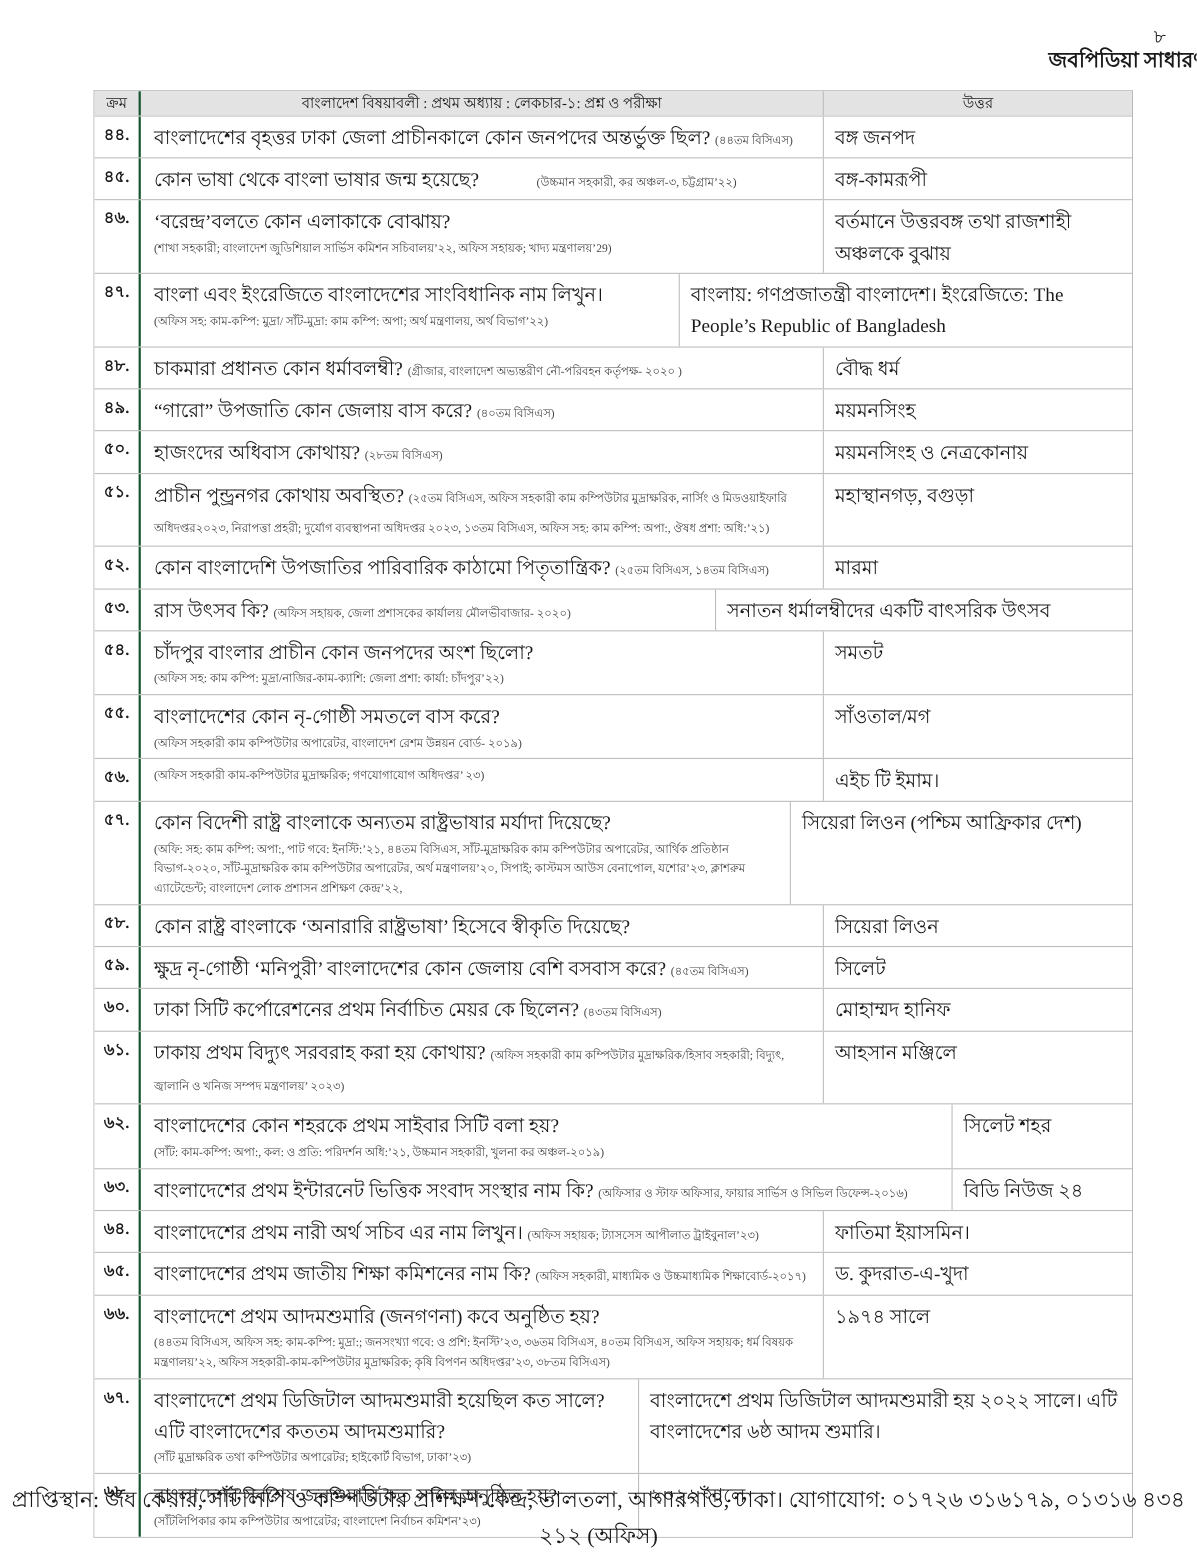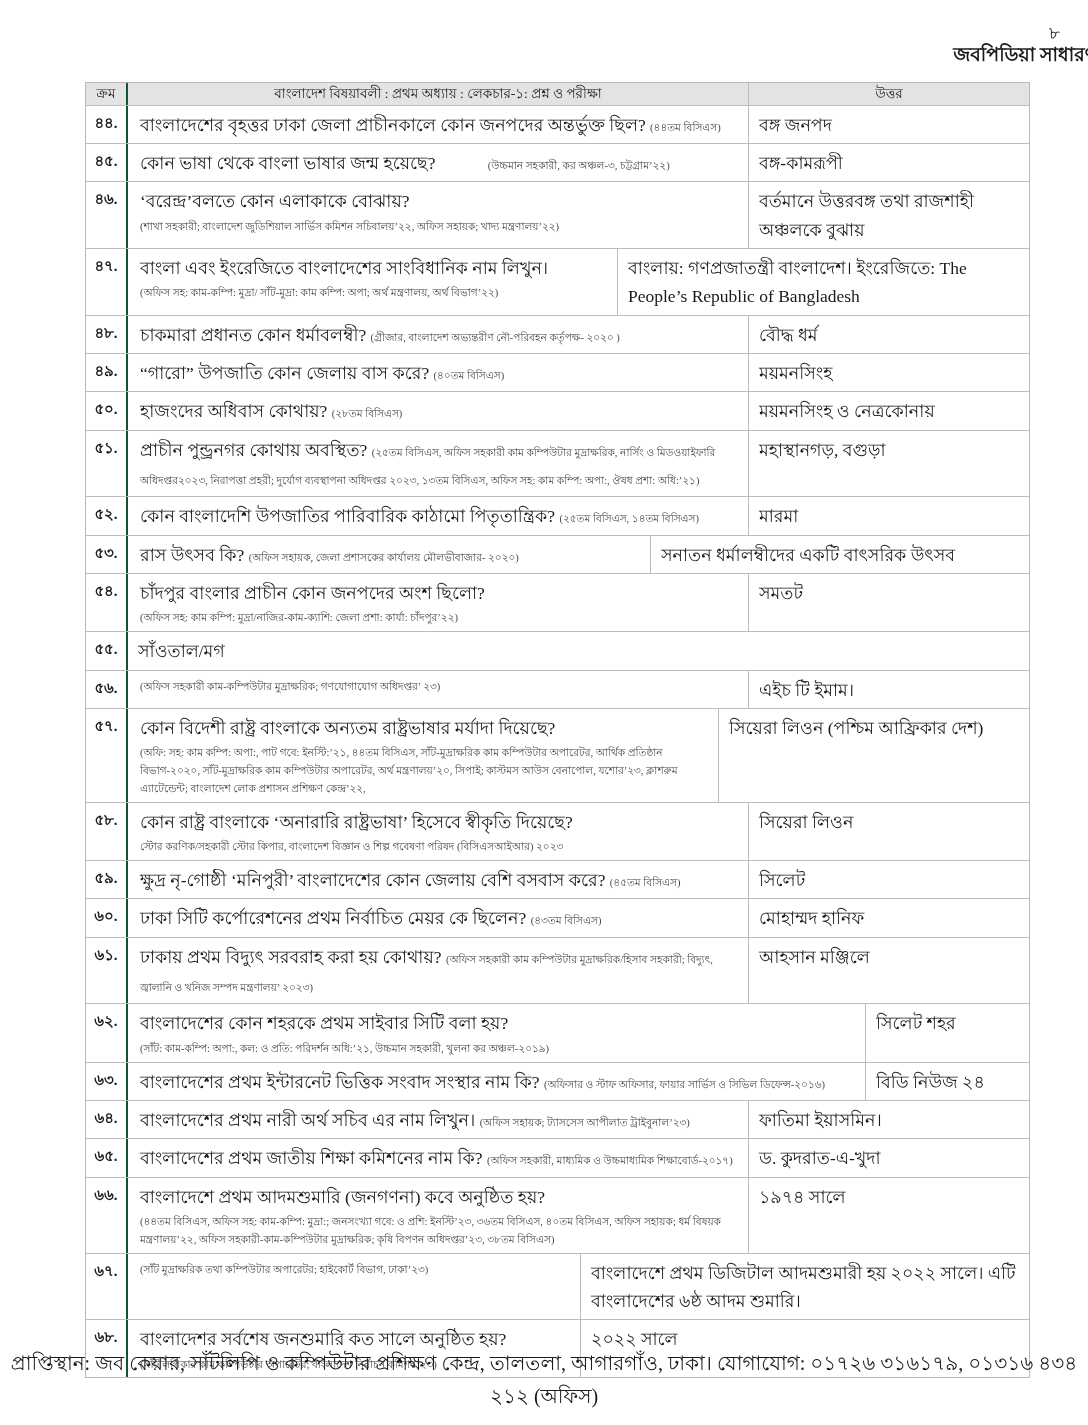--- a/index.html
+++ b/index.html
@@ -59,21 +59,21 @@
         <div class="cell cell-q" style="width: 621px; flex-basis: 621px;"><div class="qtext" style="display: inline;">বাংলাদেশের বৃহত্তর ঢাকা জেলা প্রাচীনকালে কোন জনপদের অন্তর্ভুক্ত ছিল?</div> <div class="ref" style="display: inline;">(৪৪তম বিসিএস)</div></div>
         <div class="cell cell-a"><div class="atext" style="display: inline;">বঙ্গ জনপদ</div></div>
       </div>
       <div class="trow">
         <div class="cell cell-serial">৪৫.</div>
         <div class="cell cell-q" style="width: 621px; flex-basis: 621px;"><div class="qtext" style="display: inline;">কোন ভাষা থেকে বাংলা ভাষার জন্ম হয়েছে?</div> <div class="ref" style="display: inline; padding-left: 48px;">(উচ্চমান সহকারী, কর অঞ্চল-৩, চট্টগ্রাম’২২)</div></div>
         <div class="cell cell-a"><div class="atext" style="display: inline;">বঙ্গ-কামরূপী</div></div>
       </div>
       <div class="trow">
         <div class="cell cell-serial">৪৬.</div>
-        <div class="cell cell-q" style="width: 621px; flex-basis: 621px;"><div class="qtext" style="display: inline;">‘বরেন্দ্র’বলতে কোন এলাকাকে বোঝায়?</div><div class="ref block">(শাখা সহকারী; বাংলাদেশ জুডিশিয়াল সার্ভিস কমিশন সচিবালয়’২২, অফিস সহায়ক; খাদ্য মন্ত্রণালয়’২২)</div></div>
+        <div class="cell cell-q" style="width: 621px; flex-basis: 621px;"><div class="qtext" style="display: inline;">‘বরেন্দ্র’বলতে কোন এলাকাকে বোঝায়?</div><div class="ref block">(শাখা সহকারী; বাংলাদেশ জুডিশিয়াল সার্ভিস কমিশন সচিবালয়’২২, অফিস সহায়ক; খাদ্য মন্ত্রণালয়’29)</div></div>
         <div class="cell cell-a"><div class="atext" style="display: inline;">বর্তমানে উত্তরবঙ্গ তথা রাজশাহী অঞ্চলকে বুঝায়</div></div>
       </div>
       <div class="trow">
         <div class="cell cell-serial">৪৭.</div>
         <div class="cell cell-q" style="width: 490px; flex-basis: 490px;"><div class="qtext" style="display: inline;">বাংলা এবং ইংরেজিতে বাংলাদেশের সাংবিধানিক নাম লিখুন।</div><div class="ref block">(অফিস সহ: কাম-কম্পি: মুদ্রা/ সাঁট-মুদ্রা: কাম কম্পি: অপা; অর্থ মন্ত্রণালয়, অর্থ বিভাগ’২২)</div></div>
         <div class="cell cell-a"><div class="atext" style="display: inline;">বাংলায়: গণপ্রজাতন্ত্রী বাংলাদেশ। ইংরেজিতে: The People’s Republic of Bangladesh</div></div>
       </div>
       <div class="trow">
         <div class="cell cell-serial">৪৮.</div>
         <div class="cell cell-q" style="width: 621px; flex-basis: 621px;"><div class="qtext" style="display: inline;">চাকমারা প্রধানত কোন ধর্মাবলম্বী?</div> <div class="ref" style="display: inline;">(গ্রীজার, বাংলাদেশ অভ্যন্তরীণ নৌ-পরিবহন কর্তৃপক্ষ- ২০২০ )</div></div>
@@ -104,35 +104,36 @@
         <div class="cell cell-q" style="width: 523px; flex-basis: 523px;"><div class="qtext" style="display: inline;">রাস উৎসব কি?</div> <div class="ref" style="display: inline;">(অফিস সহায়ক, জেলা প্রশাসকের কার্যালয় মৌলভীবাজার- ২০২০)</div></div>
         <div class="cell cell-a"><div class="atext" style="display: inline;">সনাতন ধর্মালম্বীদের একটি বাৎসরিক উৎসব</div></div>
       </div>
       <div class="trow">
         <div class="cell cell-serial">৫৪.</div>
         <div class="cell cell-q" style="width: 621px; flex-basis: 621px;"><div class="qtext" style="display: inline;">চাঁদপুর বাংলার প্রাচীন কোন জনপদের অংশ ছিলো?</div><div class="ref block">(অফিস সহ: কাম কম্পি: মুদ্রা/নাজির-কাম-ক্যাশি: জেলা প্রশা: কার্যা: চাঁদপুর’২২)</div></div>
         <div class="cell cell-a"><div class="atext" style="display: inline;">সমতট</div></div>
       </div>
       <div class="trow">
         <div class="cell cell-serial">৫৫.</div>
+        <div class="cell cell-q" style="width: 621px; flex-basis: 621px;"><div class="qtext" style="display: inline;">বাংলাদেশের কোন নৃ-গোষ্ঠী সমতলে বাস করে?</div><div class="ref block">(অফিস সহকারী কাম কম্পিউটার অপারেটর, বাংলাদেশ রেশম উন্নয়ন বোর্ড- ২০১৯)</div></div>
         <div class="cell cell-a"><div class="atext" style="display: inline;">সাঁওতাল/মগ</div></div>
       </div>
       <div class="trow">
         <div class="cell cell-serial">৫৬.</div>
         <div class="cell cell-q" style="width: 621px; flex-basis: 621px;"><div class="ref block">(অফিস সহকারী কাম-কম্পিউটার মুদ্রাক্ষরিক; গণযোগাযোগ অধিদপ্তর’ ২৩)</div></div>
         <div class="cell cell-a"><div class="atext" style="display: inline;">এইচ টি ইমাম।</div></div>
       </div>
       <div class="trow">
         <div class="cell cell-serial">৫৭.</div>
         <div class="cell cell-q" style="width: 591px; flex-basis: 591px;"><div class="qtext" style="display: inline;">কোন বিদেশী রাষ্ট্র বাংলাকে অন্যতম রাষ্ট্রভাষার মর্যাদা দিয়েছে?</div><div class="ref block">(অফি: সহ: কাম কম্পি: অপা:, পাট গবে: ইনস্টি:’২১, ৪৪তম বিসিএস, সাঁট-মুদ্রাক্ষরিক কাম কম্পিউটার অপারেটর,  আর্থিক প্রতিষ্ঠান বিভাগ-২০২০, সাঁট-মুদ্রাক্ষরিক কাম কম্পিউটার অপারেটর, অর্থ মন্ত্রণালয়’২০, সিপাই; কাস্টমস আউস বেনাপোল, যশোর’২৩, ক্লাশরুম এ্যাটেন্ডেন্ট; বাংলাদেশ লোক প্রশাসন প্রশিক্ষণ কেন্দ্র’২২,</div></div>
         <div class="cell cell-a"><div class="atext" style="display: inline;">সিয়েরা লিওন  (পশ্চিম আফ্রিকার দেশ)</div></div>
       </div>
       <div class="trow">
         <div class="cell cell-serial">৫৮.</div>
-        <div class="cell cell-q" style="width: 621px; flex-basis: 621px;"><div class="qtext" style="display: inline;">কোন রাষ্ট্র বাংলাকে ‘অনারারি রাষ্ট্রভাষা’ হিসেবে স্বীকৃতি দিয়েছে?</div><div class="ref block">স্টোর করণিক/সহকারী স্টোর কিপার, বাংলাদেশ বিজ্ঞান ও শিল্প গবেষণা পরিষদ (বিসিএসআইআর) ২০২৩</div></div>
+        <div class="cell cell-q" style="width: 621px; flex-basis: 621px;"><div class="qtext" style="display: inline;">কোন রাষ্ট্র বাংলাকে ‘অনারারি রাষ্ট্রভাষা’ হিসেবে স্বীকৃতি দিয়েছে?</div></div>
         <div class="cell cell-a"><div class="atext" style="display: inline;">সিয়েরা লিওন</div></div>
       </div>
       <div class="trow">
         <div class="cell cell-serial">৫৯.</div>
         <div class="cell cell-q" style="width: 621px; flex-basis: 621px;"><div class="qtext" style="display: inline;">ক্ষুদ্র নৃ-গোষ্ঠী ‘মনিপুরী’ বাংলাদেশের কোন জেলায় বেশি বসবাস করে?</div> <div class="ref" style="display: inline;">(৪৫তম বিসিএস)</div></div>
         <div class="cell cell-a"><div class="atext" style="display: inline;">সিলেট</div></div>
       </div>
       <div class="trow">
         <div class="cell cell-serial">৬০.</div>
         <div class="cell cell-q" style="width: 621px; flex-basis: 621px;"><div class="qtext" style="display: inline;">ঢাকা সিটি কর্পোরেশনের প্রথম নির্বাচিত মেয়র কে ছিলেন?</div> <div class="ref" style="display: inline;">(৪৩তম বিসিএস)</div></div>
@@ -163,21 +164,21 @@
         <div class="cell cell-q" style="width: 621px; flex-basis: 621px;"><div class="qtext" style="display: inline;">বাংলাদেশের প্রথম জাতীয় শিক্ষা কমিশনের নাম কি?</div> <div class="ref" style="display: inline;">(অফিস সহকারী, মাধ্যমিক ও উচ্চমাধ্যমিক শিক্ষাবোর্ড-২০১৭)</div></div>
         <div class="cell cell-a"><div class="atext" style="display: inline;">ড. কুদরাত-এ-খুদা</div></div>
       </div>
       <div class="trow">
         <div class="cell cell-serial">৬৬.</div>
         <div class="cell cell-q" style="width: 621px; flex-basis: 621px;"><div class="qtext" style="display: inline;">বাংলাদেশে প্রথম আদমশুমারি (জনগণনা) কবে অনুষ্ঠিত হয়?</div><div class="ref block">(৪৪তম বিসিএস, অফিস সহ: কাম-কম্পি: মুদ্রা:; জনসংখ্যা গবে: ও প্রশি: ইনস্টি’২৩, ৩৬তম বিসিএস, ৪০তম বিসিএস, অফিস সহায়ক; ধর্ম বিষয়ক মন্ত্রণালয়’২২, অফিস সহকারী-কাম-কম্পিউটার মুদ্রাক্ষরিক; কৃষি বিপণন অধিদপ্তর’২৩, ৩৮তম বিসিএস)</div></div>
         <div class="cell cell-a"><div class="atext" style="display: inline;">১৯৭৪ সালে</div></div>
       </div>
       <div class="trow">
         <div class="cell cell-serial">৬৭.</div>
-        <div class="cell cell-q" style="width: 453px; flex-basis: 453px;"><div class="ref block">(সাঁট মুদ্রাক্ষরিক তথা কম্পিউটার অপারেটর; হাইকোর্ট বিভাগ, ঢাকা’২৩)</div></div>
+        <div class="cell cell-q" style="width: 453px; flex-basis: 453px;"><div class="qtext" style="display: inline;">বাংলাদেশে প্রথম ডিজিটাল আদমশুমারী হয়েছিল কত সালে? এটি বাংলাদেশের কততম আদমশুমারি?</div><div class="ref block">(সাঁট মুদ্রাক্ষরিক তথা কম্পিউটার অপারেটর; হাইকোর্ট বিভাগ, ঢাকা’২৩)</div></div>
         <div class="cell cell-a"><div class="atext" style="display: inline;">বাংলাদেশে প্রথম ডিজিটাল আদমশুমারী হয় ২০২২ সালে। এটি বাংলাদেশের ৬ষ্ঠ আদম শুমারি।</div></div>
       </div>
       <div class="trow">
         <div class="cell cell-serial">৬৮.</div>
         <div class="cell cell-q" style="width: 453px; flex-basis: 453px;"><div class="qtext" style="display: inline;">বাংলাদেশর সর্বশেষ জনশুমারি কত সালে অনুষ্ঠিত হয়?</div><div class="ref block">(সাঁটলিপিকার কাম কম্পিউটার অপারেটর; বাংলাদেশ নির্বাচন কমিশন’২৩)</div></div>
         <div class="cell cell-a"><div class="atext" style="display: inline;">২০২২ সালে</div></div>
       </div>
     </div>
 
   <div class="footer">প্রাপ্তিস্থান: জব কেয়ার, সাঁটলিপি ও কম্পিউটার প্রশিক্ষণ কেন্দ্র, তালতলা, আগারগাঁও, ঢাকা। যোগাযোগ: ০১৭২৬ ৩১৬১৭৯, ০১৩১৬ ৪৩৪ ২১২ (অফিস)</div>

